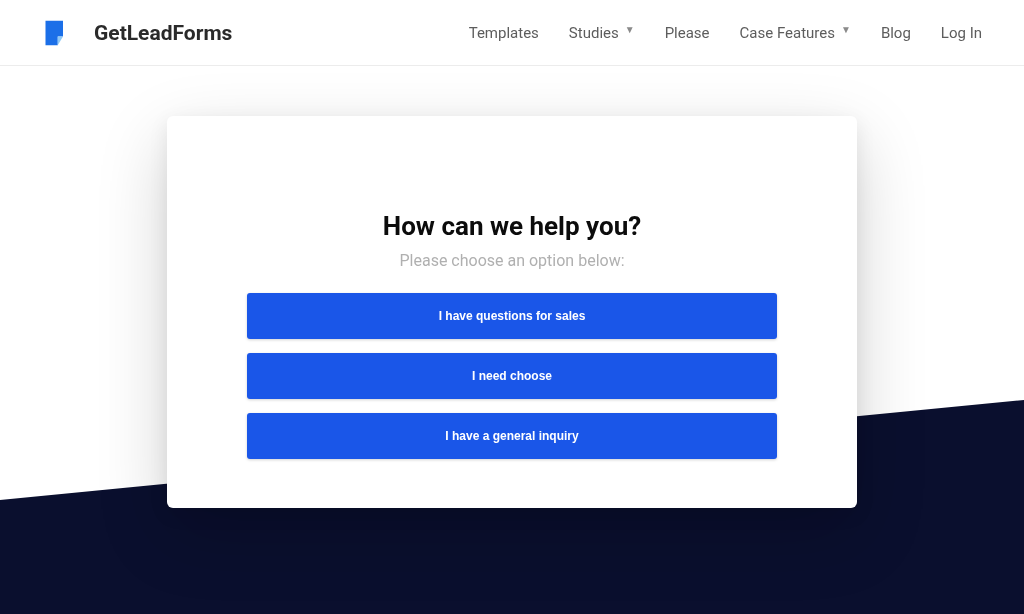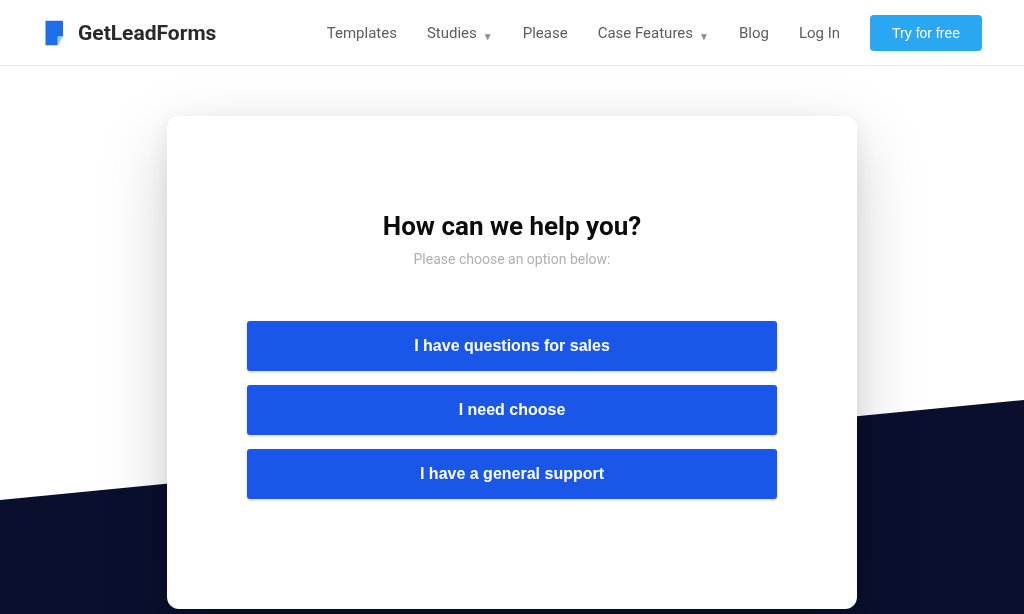--- a/index.html
+++ b/index.html
@@ -20,21 +20,21 @@
       align-items: center;
       justify-content: space-between;
       padding: 12px 42px;
       border-bottom: 1px solid #ececec;
       background: #fff;
       height: 66px;
     }
     .logo-wrap {
       display: flex;
       align-items: center;
-      gap: 8px;
+      gap: 24px;
     }
     .logo-icon {
       width: 28px;
       height: 28px;
       display: inline-block;
     }
     .brand-name {
       font-size: 21px;
       font-weight: 700;
       color: #2a2a2a;
@@ -42,21 +42,21 @@
     .nav {
       display: flex;
       align-items: center;
       gap: 30px;
     }
     .nav-item {
       color: #5d5d5d;
       font-size: 15px;
       cursor: pointer;
       display: flex;
-      align-items: flex-end;
+      align-items: flex-start;
       gap: 6px;
     }
     .nav-item .caret {
       font-size: 10px;
       color: #8a8a8a;
     }
     .cta-button {
       background: #29a7f1;
       color: #ffffff;
       border: none;
@@ -78,48 +78,48 @@
     .main {
       position: relative;
       z-index: 1;
       display: flex;
       justify-content: center;
       padding-top: 50px;
     }
     .card {
       width: 690px;
       background: #ffffff;
-      border-radius: 12px;
+      border-radius: 6px;
       box-shadow: 0 25px 70px rgba(0,0,0,0.18), 0 6px 20px rgba(0,0,0,0.08);
-      padding: 95px 80px 110px;
+      padding: 95px 80px 49px;
       text-align: center;
     }
     .card-title {
       font-size: 26px;
       font-weight: 700;
       color: #0c0c0c;
       margin-bottom: 10px;
     }
     .card-subtitle {
-      font-size: 14px;
+      font-size: 16px;
       color: #b0b0b0;
-      margin-bottom: 54px;
+      margin-bottom: 23px;
     }
     .options {
       display: flex;
       flex-direction: column;
       gap: 14px;
     }
     .option-button {
       background: #1a56e8;
       color: #ffffff;
       border: none;
       width: 100%;
       padding: 16px 0;
-      font-size: 16px;
+      font-size: 12px;
       font-weight: 600;
       border-radius: 3px;
       cursor: pointer;
       box-shadow: 0 1px 3px rgba(0,0,0,0.18);
     }
   </style>
 </head>
 <body>
 
 <header class="header">
@@ -146,31 +146,30 @@
     <span class="nav-item">
       <span>Case Features</span>
       <span class="caret">▼</span>
     </span>
     <span class="nav-item">
       <span>Blog</span>
     </span>
     <span class="nav-item">
       <span>Log In</span>
     </span>
-    <button class="cta-button">Try for free</button>
   </nav>
 </header>
 
 <svg class="diagonal-bg" viewBox="0 0 1024 614" preserveAspectRatio="none">
   <polygon points="0,500 1024,400 1024,614 0,614" fill="#0a0f2e"></polygon>
 </svg>
 
 <main class="main">
   <div class="card">
     <h1 class="card-title">How can we help you?</h1>
     <p class="card-subtitle">Please choose an option below:</p>
     <div class="options">
       <button class="option-button">I have questions for sales</button>
       <button class="option-button">I need choose</button>
-      <button class="option-button">I have a general support</button>
+      <button class="option-button">I have a general inquiry</button>
     </div>
   </div>
 </main>
 
 </body></html>

